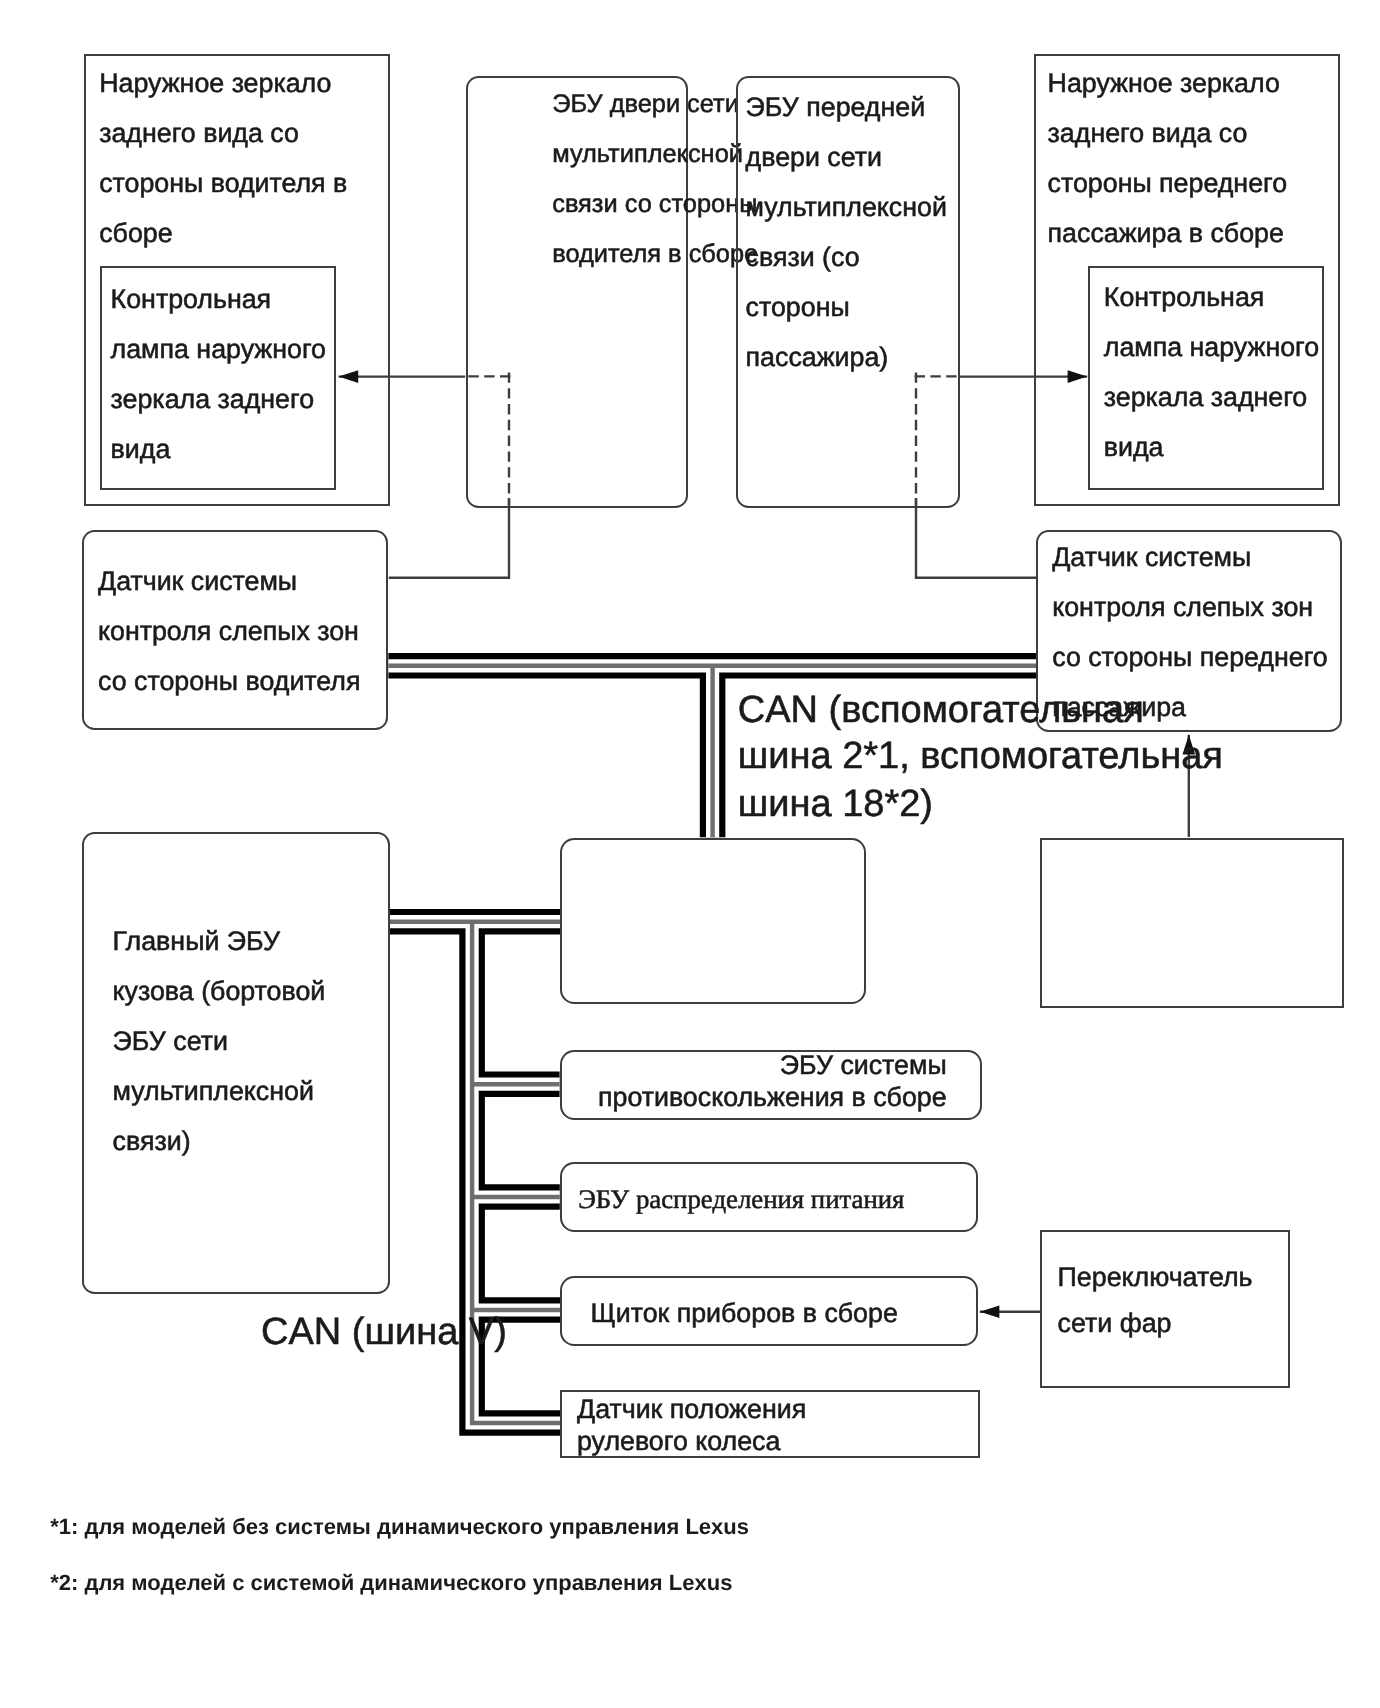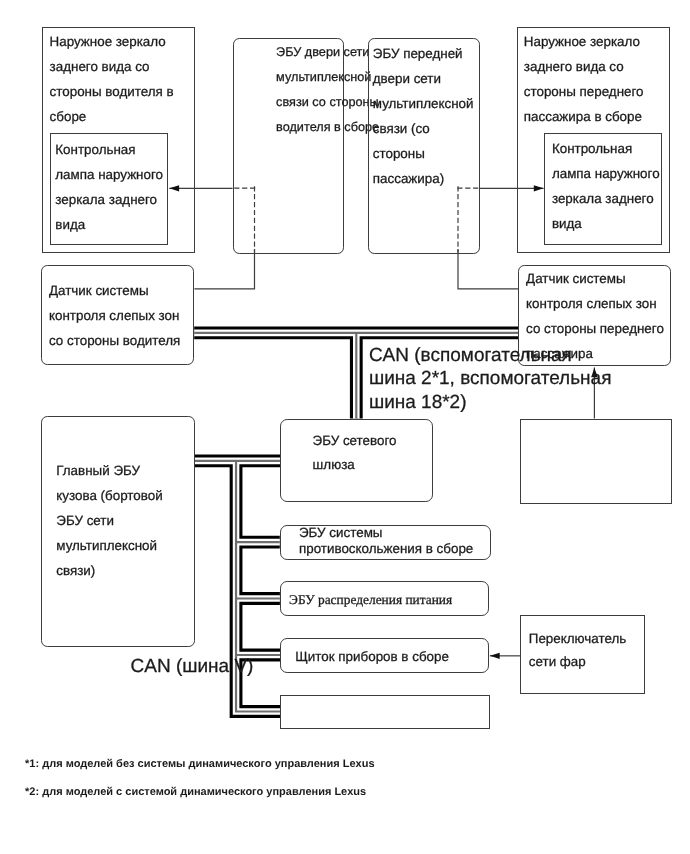--- a/index.html
+++ b/index.html
@@ -122,36 +122,36 @@
 пассажира</div>
 
   <div class="box round" style="left:28.4px;top:416px;width:153.4px;height:231.3px;"></div>
   <div class="btext" style="left:43.3px;top:458.4px;">Главный ЭБУ
 кузова (бортовой
 ЭБУ сети
 мультиплексной
 связи)</div>
 
   <div class="box round round7" style="left:267.1px;top:418.6px;width:152.5px;height:83.5px;"></div>
-  <div class="btext" style="left:299.6px;top:428.6px;line-height:24px;">ЭБУ сетевого
-шлюза</div>
 
   <div class="box" style="left:506.9px;top:418.5px;width:152.4px;height:85.2px;"></div>
 
   <div class="box round round7" style="left:266.6px;top:524.9px;width:211.6px;height:34.8px;"></div>
-  <div class="btext" style="left:286px;top:524.5px;line-height:16px;">ЭБУ системы
+  <div class="btext" style="left:286px;top:524.5px;line-height:16px;text-align:right;">ЭБУ системы
 противоскольжения в сборе</div>
 
   <div class="box round round7" style="left:266.7px;top:581.2px;width:209.4px;height:34.9px;"></div>
   <div class="btext" style="left:276.1px;top:592.1px;line-height:16px;font-family:Liberation Serif, serif;">ЭБУ распределения питания</div>
 
   <div class="box round round7" style="left:266.9px;top:637.9px;width:209.2px;height:35px;"></div>
   <div class="btext" style="left:282.3px;top:648.6px;line-height:16px;">Щиток приборов в сборе</div>
 
   <div class="box" style="left:266.8px;top:694.6px;width:210.3px;height:34.5px;"></div>
+  <div class="btext" style="left:275.5px;top:696.6px;line-height:16px;">Датчик положения
+рулевого колеса</div>
 
   <div class="box" style="left:507.3px;top:615.3px;width:124.6px;height:78.9px;"></div>
   <div class="btext" style="left:515.8px;top:628.3px;line-height:22.5px;">Переключатель
 сети фар</div>
 
   <div class="plain" style="left:355.9px;top:343.7px;line-height:23.7px;">CAN (вспомогательная
 шина 2*1, вспомогательная
 шина 18*2)</div>
   <div class="plain" style="left:117.5px;top:654.4px;">CAN (шина V)</div>
 

